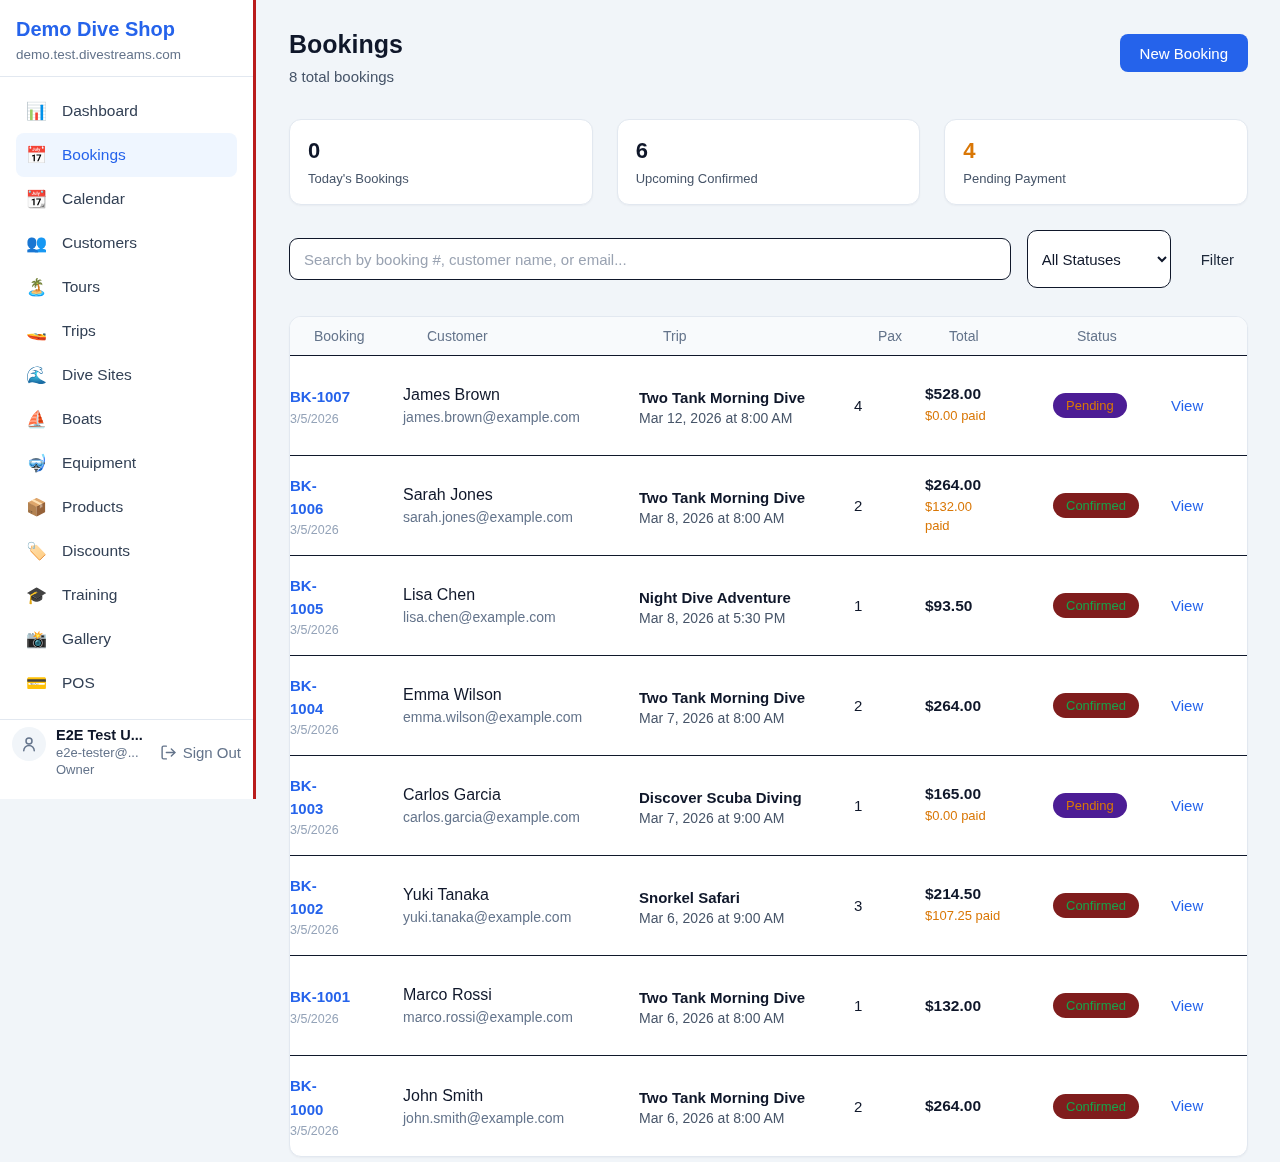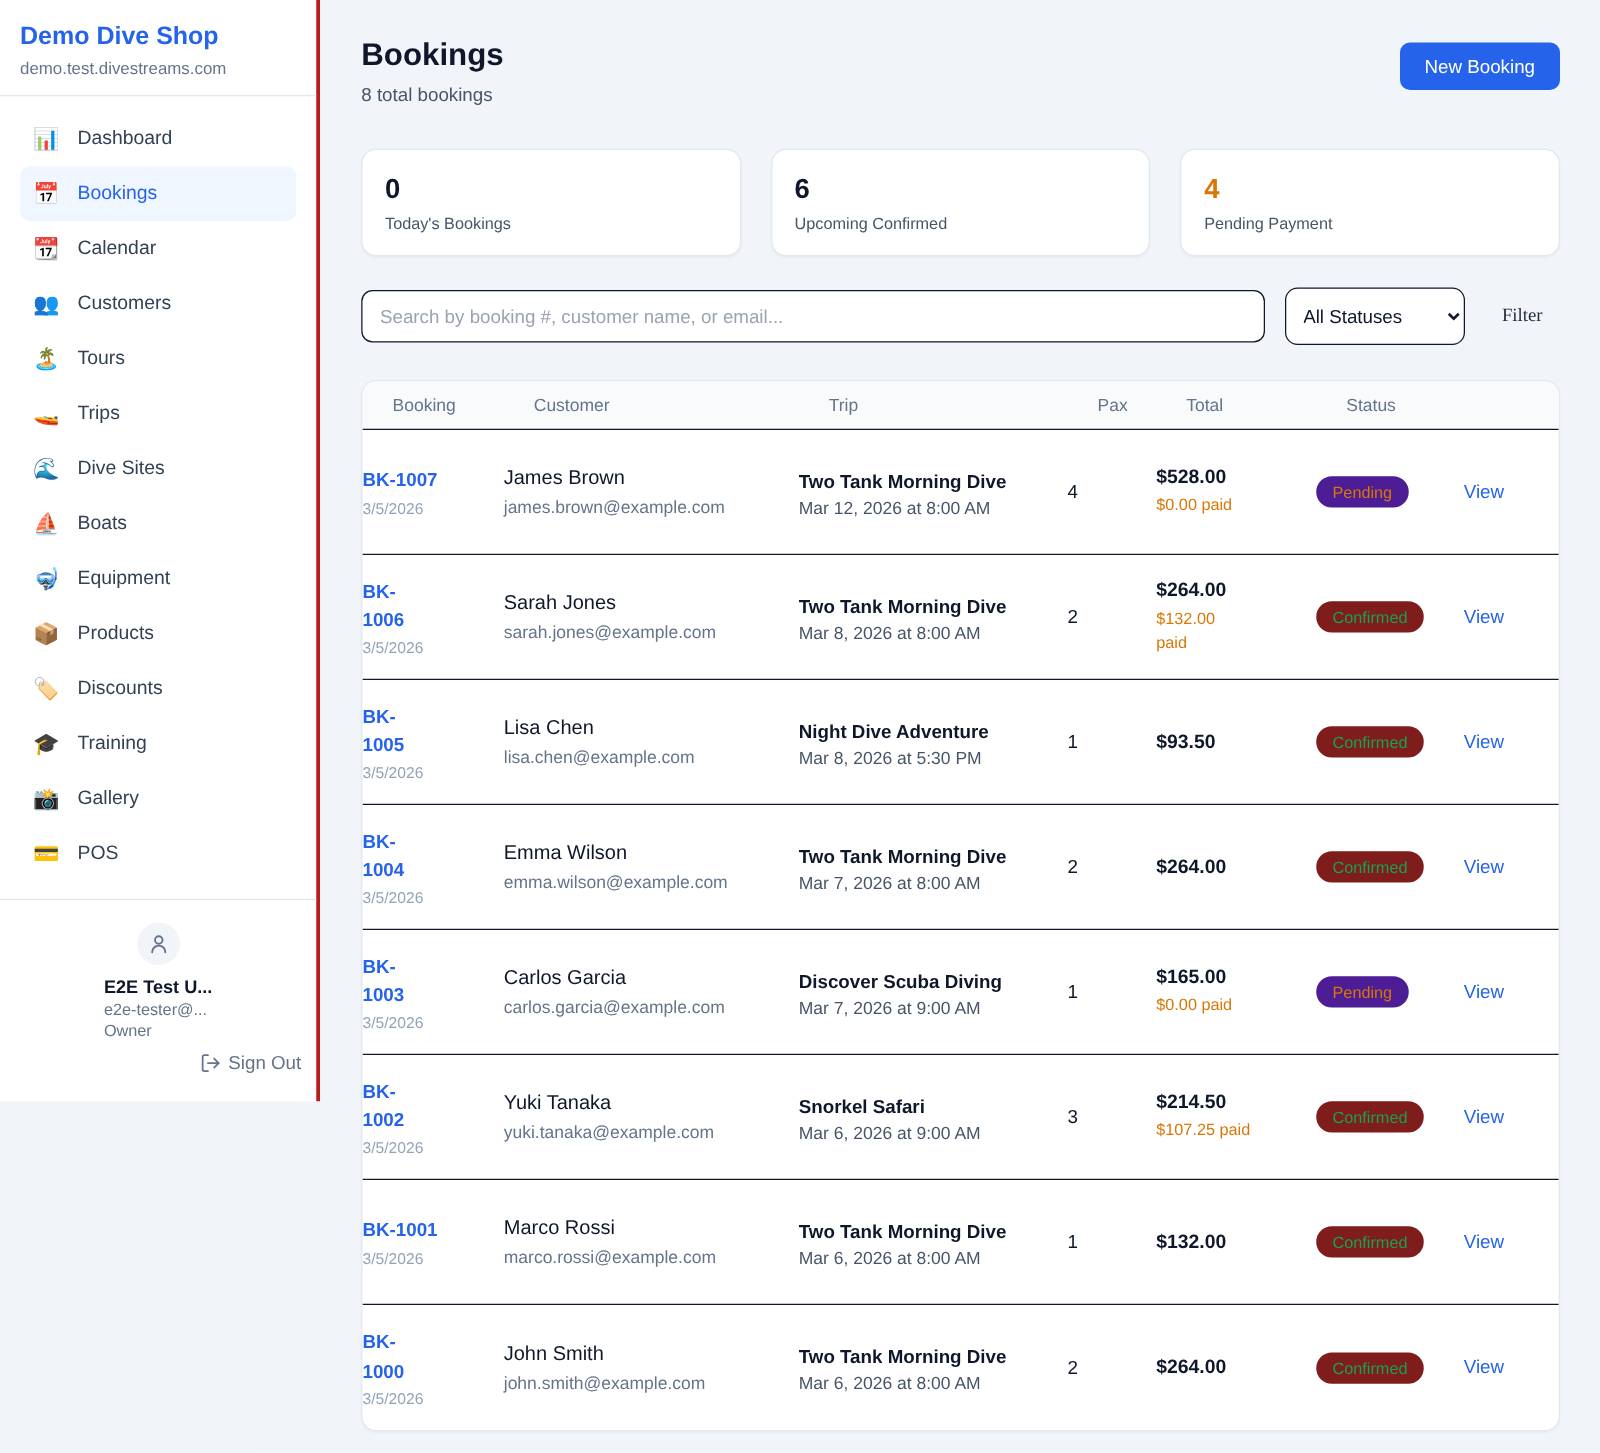--- a/index.html
+++ b/index.html
@@ -25,22 +25,22 @@
   .nav-item {
     display: flex; align-items: center; gap: 14px;
     height: 44px; padding: 0 10px; margin: 0 8px;
     border-radius: 8px; cursor: pointer;
     color: #334155; font-size: 15.5px;
   }
   .nav-item .nav-icon { font-size: 17px; width: 22px; text-align: center; }
   .nav-item.active { background: #eff6ff; color: #2563eb; font-weight: 500; }
   .user-footer {
     border-top: 1px solid #e2e8f0;
-    margin-top: 2px; padding: 18px 12px 16px 12px;
-    display: flex; align-items: center; gap: 10px; flex-direction: column;
+    margin-top: 2px; padding: 7px 12px 16px 12px;
+    display: flex; gap: 10px;
   }
   .avatar {
     width: 34px; height: 34px; border-radius: 50%;
     background: #f1f5f9; flex: 0 0 34px;
     display: flex; align-items: center; justify-content: center;
   }
   .user-info { min-width: 0; }
   .user-name { font-size: 14.5px; font-weight: 700; color: #0f172a; white-space: nowrap; }
   .user-email, .user-role { font-size: 13px; color: #64748b; margin-top: 2px; white-space: nowrap; }
   .signout {
@@ -67,26 +67,26 @@
   .stat-value.orange { color: #d97706; }
   .stat-label { font-size: 13px; color: #475569; margin-top: 7px; }
   .filter-row { display: flex; align-items: center; gap: 16px; margin-top: 25px; }
   .search-input {
     flex: 1; height: 42px; border: 1px solid #0f172a; border-radius: 9px;
     padding: 11px 14px; font-size: 15px; font-family: inherit; color: #0f172a;
     background: #ffffff; outline: none;
   }
   .search-input::placeholder { color: #9aa3b2; }
   .status-select {
-    height: 46px; border: 1px solid #0f172a; border-radius: 10px;
+    height: 58px; border: 1px solid #0f172a; border-radius: 10px;
     background: #ffffff; font-size: 15px; font-family: inherit; color: #0f172a;
     padding: 0 10px; width: 144px;
   }
   .filter-btn {
-    background: none; border: none; cursor: pointer; font-family: Liberation Serif, serif;
+    background: none; border: none; cursor: pointer; font-family: Liberation Sans, sans-serif;
     font-size: 15px; color: #1e293b; font-weight: 500; padding: 0 14px;
   }
   
   .table-card {
     margin-top: 28px; background: #ffffff;
     border: 1px solid #e2e8f0; border-radius: 12px;
     overflow: hidden; box-shadow: 0 1px 2px rgba(15,23,42,0.04);
   }
   .t-grid {
     display: grid;

